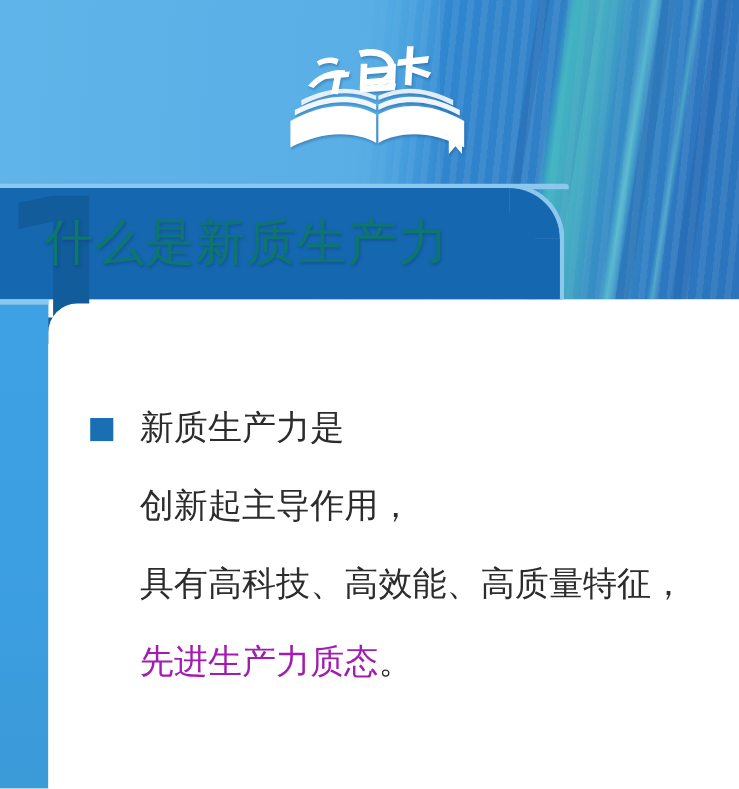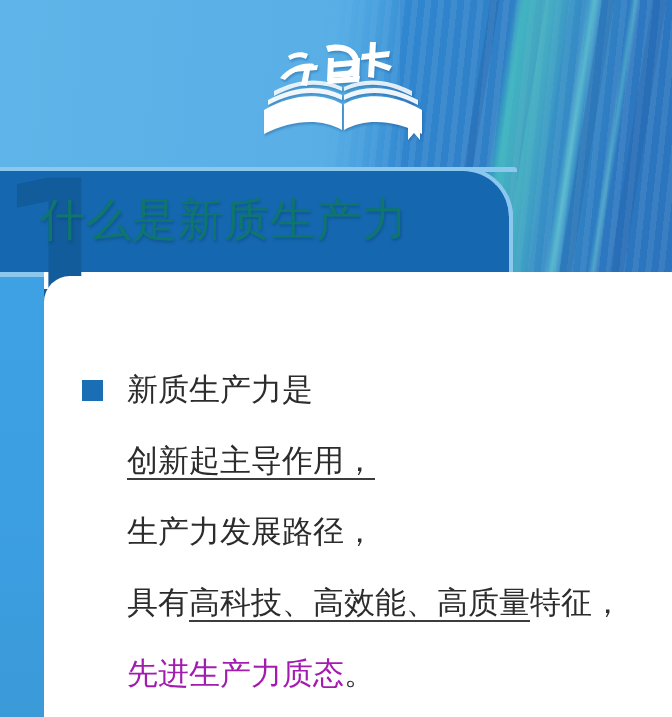--- a/index.html
+++ b/index.html
@@ -116,21 +116,20 @@
     font-family:"DejaVu Sans","Liberation Sans",sans-serif;
     white-space:nowrap;
     margin-top:20px;
   }
   .bullet{
     flex:0 0 auto;width:21px;height:21px;background:#1a6fb4;
     margin-top:16px;margin-right:24px;
   }
   .indent{margin-left:45px;}
   .u{
-    text-decoration:underline;
     text-decoration-thickness:2px;
     text-underline-offset:7px;
     text-decoration-color:#3c3c3c;
     text-align:center;
   }
   .accent{color:#a21caf;font-weight:400;}
 </style>
 </head>
 <body>
 
@@ -195,23 +194,20 @@
     <div class="line">
       <span class="bullet"></span>
       <span><span>新质生产力是</span></span>
     </div>
 
     <div class="line indent">
       <span><span class="u">创新起主导作用，</span></span>
     </div>
 
 
-    <div class="line indent">
-      <span><span>生产力发展路径，</span></span>
-    </div>
 
     <div class="line indent">
       <span><span>具有</span><span class="u">高科技、高效能、高质量</span><span>特征，</span></span>
     </div>
 
 
     <div class="line indent">
       <span><span class="accent">先进生产力质态</span><span>。</span></span>
     </div>
 

